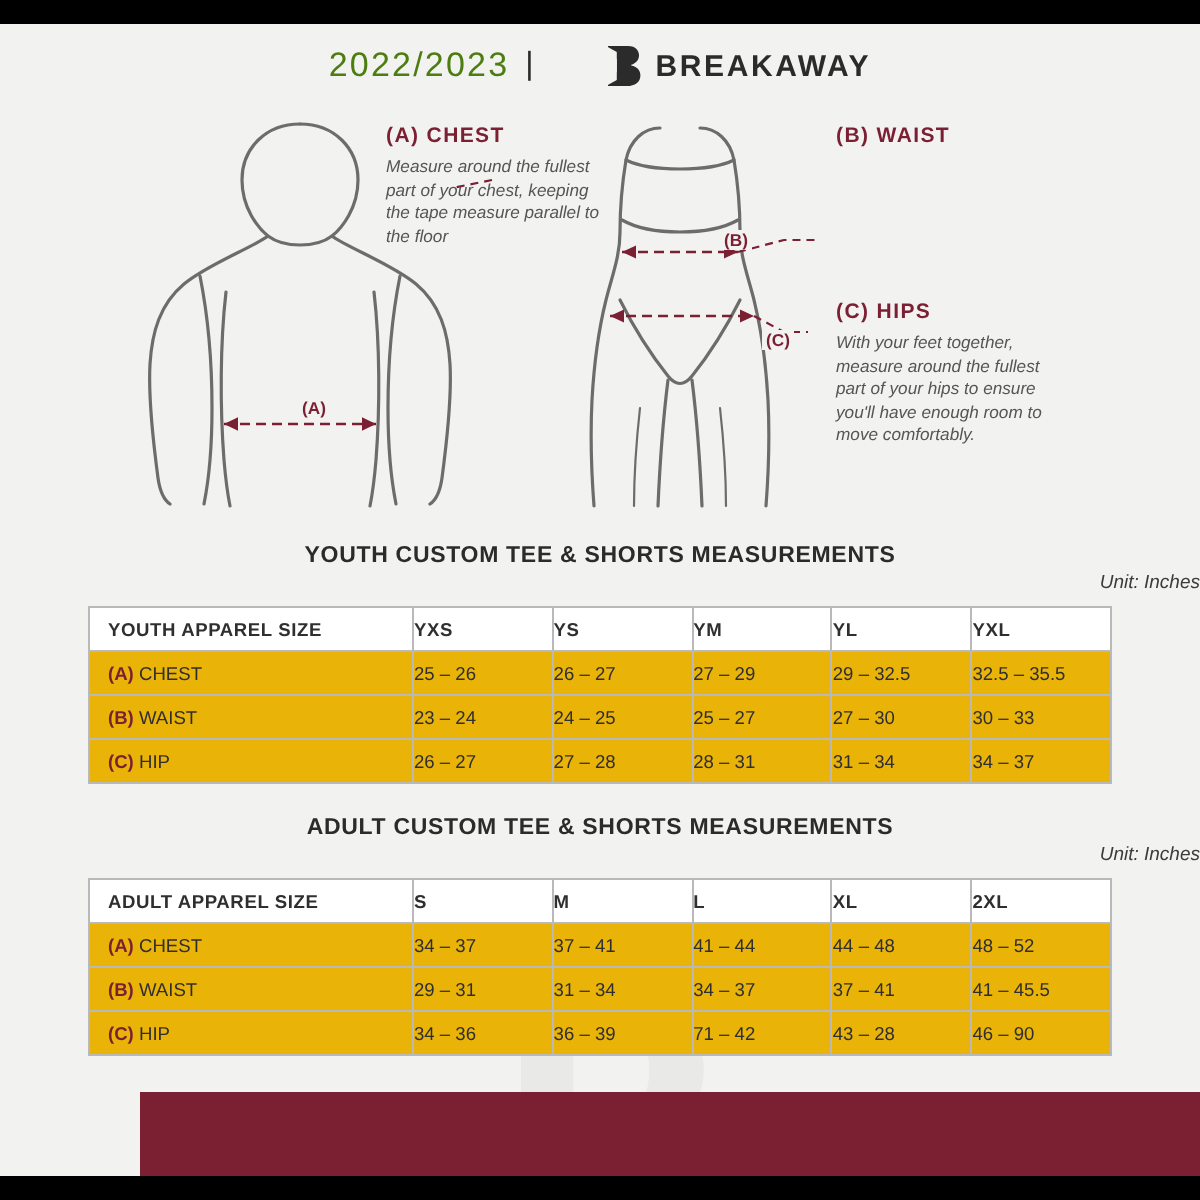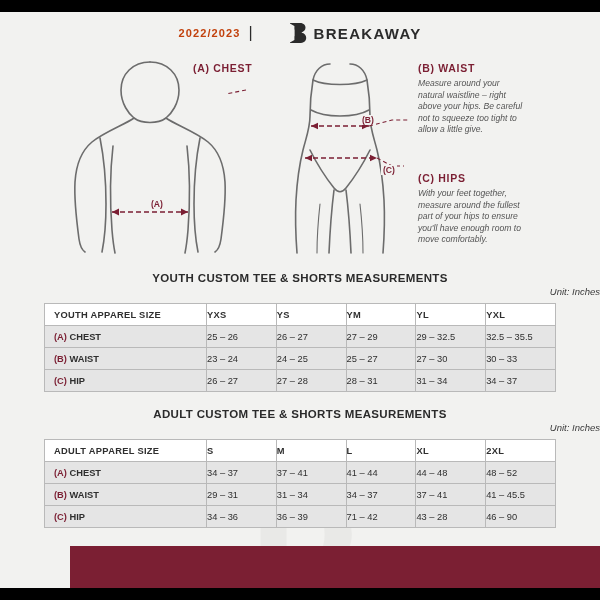--- a/index.html
+++ b/index.html
@@ -67,24 +67,24 @@
   .header {
     position: absolute;
     left: 0; top: 12px;
     width: 600px;
     height: 42px;
     display: flex;
     align-items: center;
     justify-content: center;
   }
   .header-title {
-    font-size: 11px;
-    font-weight: bold;
+    font-size: 17px;
+    font-weight: normal;
     letter-spacing: 1.1px;
-    color: #c2410c;
+    color: #4d7c0f;
     white-space: nowrap;
   }
   .header-sep {
     display: inline-block;
     margin: 0 8px;
     color: #2b2b2b;
   }
   .brand {
     display: flex;
     align-items: center;
@@ -125,21 +125,21 @@
     margin-bottom: 4px;
   }
   .note-body {
     font-size: 8.6px;
     line-height: 11.6px;
     font-style: italic;
     color: #555555;
   }
   #note-chest { left: 193px; top: 8px; width: 112px; }
   #note-waist { left: 418px; top: 8px; width: 108px; }
-  #note-hips  { left: 418px; top: 118px; width: 108px; }
+  #note-hips  { left: 418px; top: 96px; width: 108px; }
 
   .dim-label {
     position: absolute;
     font-size: 8.6px;
     font-weight: bold;
     color: #7b1f33;
     background: #f2f2f0;
     padding: 0 2px;
   }
   #lbl-a { left: 149px; top: 145px; }
@@ -163,21 +163,21 @@
     font-size: 9.5px;
     font-style: italic;
     color: #3c3c3c;
     margin-top: 2px;
     margin-bottom: 6px;
   }
   table {
     border-collapse: collapse;
     margin: 0 auto;
     width: 512px;
-    background: #e5e5e5;
+    background: #eab308;
     table-layout: fixed;
   }
   th, td {
     border: 1px solid #b9b9b9;
     height: 21px;
     font-size: 9.3px;
     color: #2f2f2f;
     text-align: left;
     padding: 0;
   }
@@ -190,21 +190,21 @@
     font-weight: bold;
     letter-spacing: 0.3px;
   }
   thead th { background: #ffffff; }
   td.rowhead .tag {
     color: #7b1f33;
     font-weight: bold;
   }
   td.rowhead .rl {
     color: #2f2f2f;
-    font-weight: bold;
+    font-weight: normal;
   }
 </style>
 </head>
 <body>
 
 <div id="page">
   <div class="band-top"></div>
   <div class="sheet"></div>
   <div class="watermark">B</div>
 
@@ -279,24 +279,24 @@
         <polygon points="377,104 370,100.8 370,107.2"></polygon>
       </g>
     </svg>
 
     <div class="dim-label" id="lbl-a">(A)</div>
     <div class="dim-label" id="lbl-b">(B)</div>
     <div class="dim-label" id="lbl-c">(C)</div>
 
     <div class="note" id="note-chest">
       <div class="note-title">(A) CHEST</div>
+      <div class="note-body">Measure around the fullest part of your chest, keeping the tape measure parallel to the floor</div>
     </div>
     <div class="note" id="note-waist">
       <div class="note-title">(B) WAIST</div>
-      <div class="note-body">Measure around your natural waistline – right above your hips. Be careful not to squeeze too tight to allow a little give.</div>
     </div>
     <div class="note" id="note-hips">
       <div class="note-title">(C) HIPS</div>
       <div class="note-body">With your feet together, measure around the fullest part of your hips to ensure you'll have enough room to move comfortably.</div>
     </div>
   </div>
 
   <div class="table-block" id="block-youth">
     <div class="tbl-title">YOUTH CUSTOM TEE &amp; SHORTS MEASUREMENTS</div>
     <div class="tbl-unit">Unit: Inches</div>

